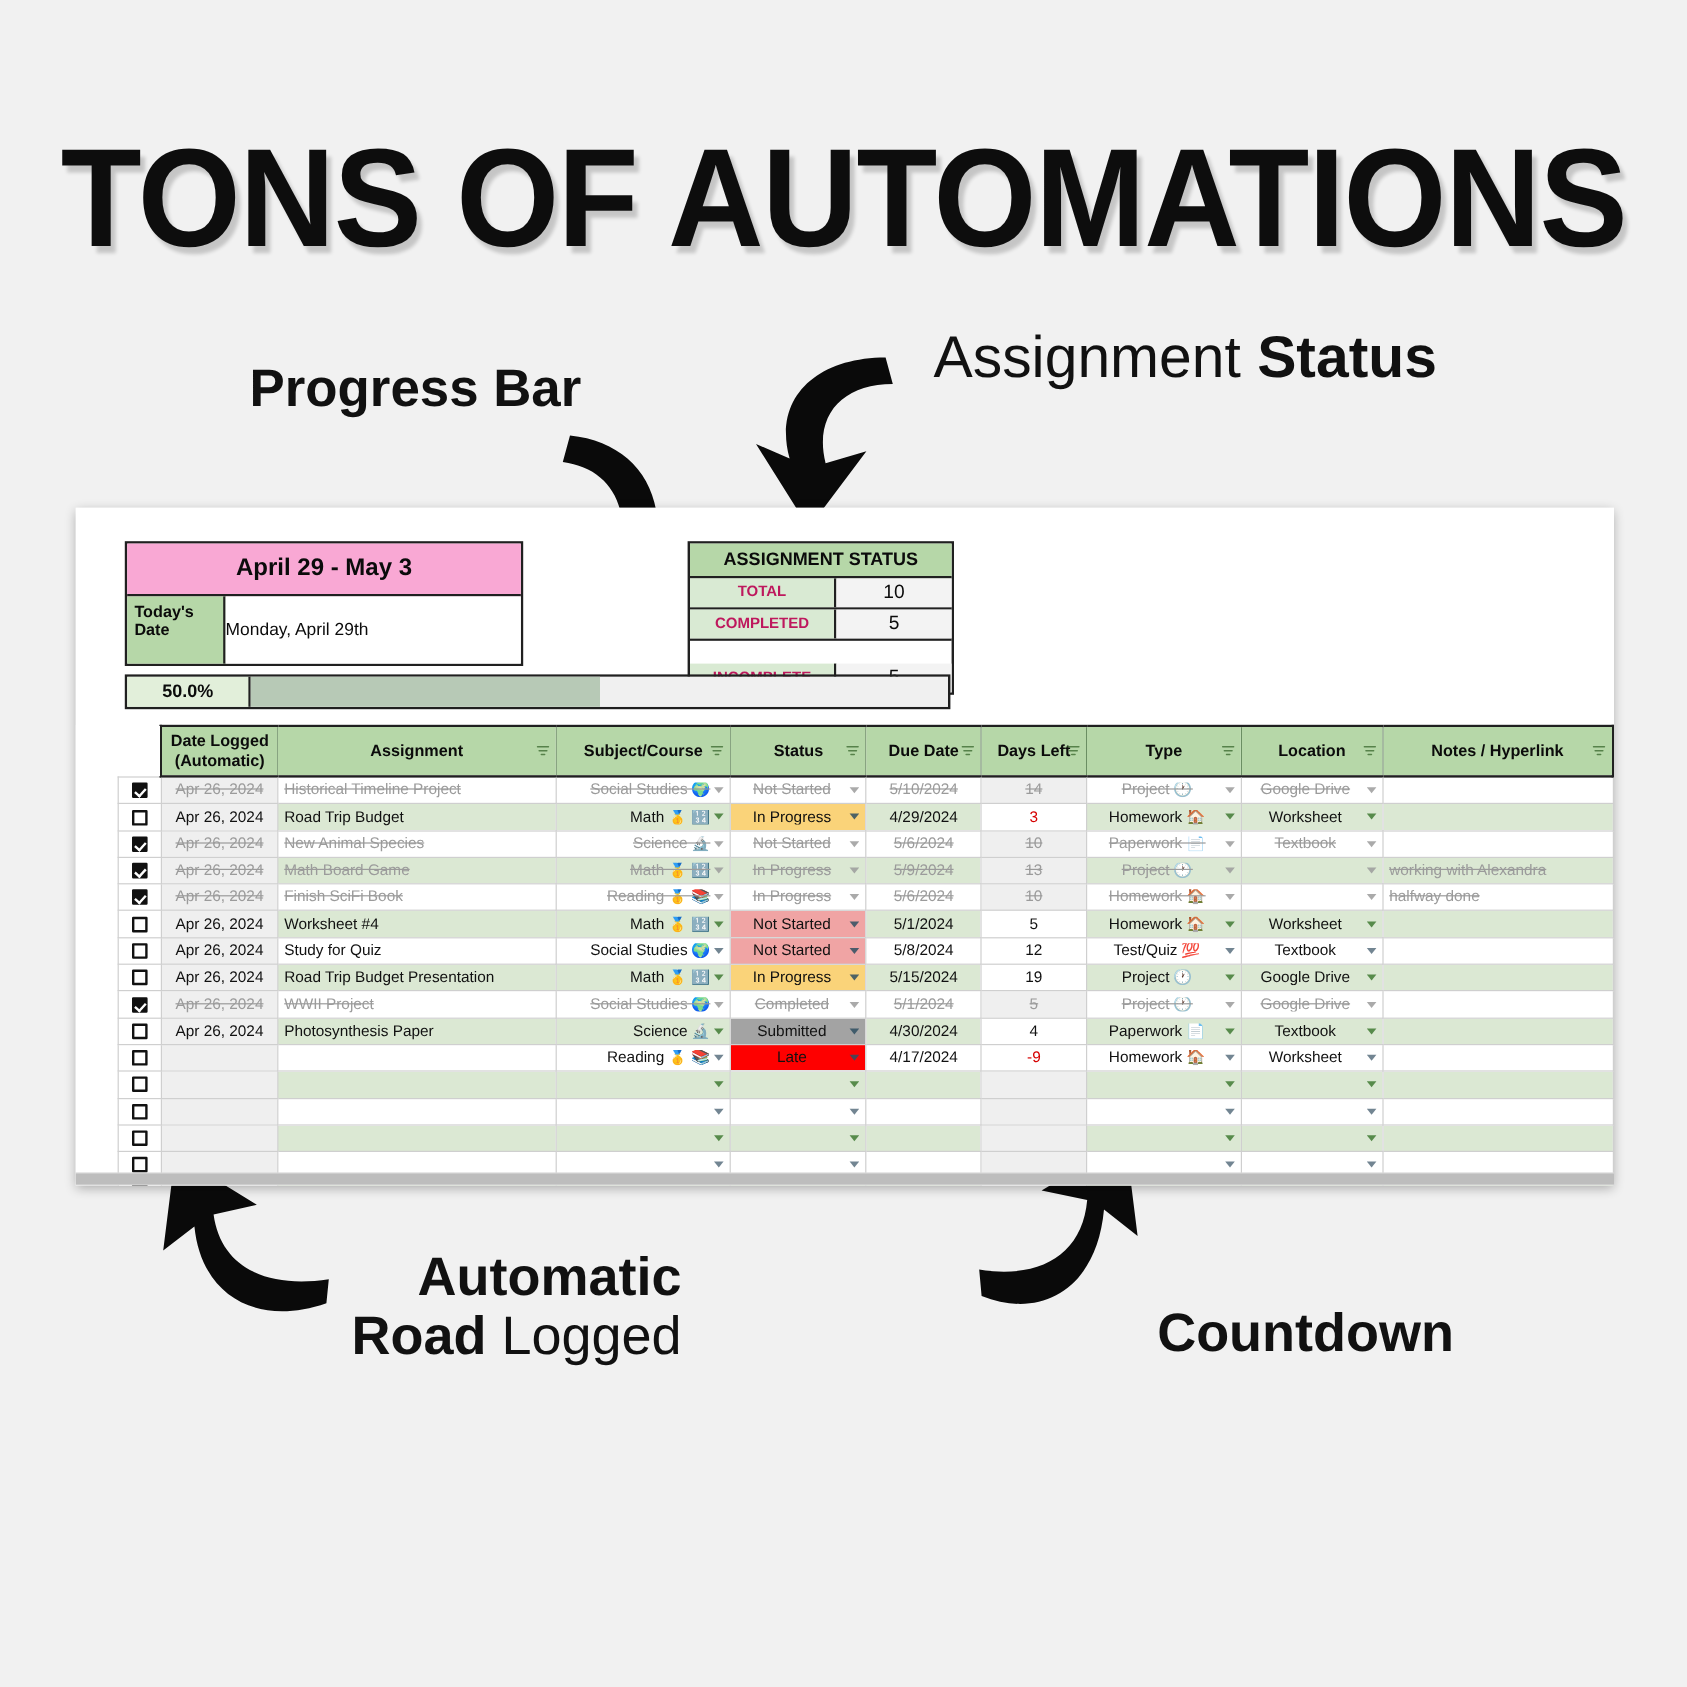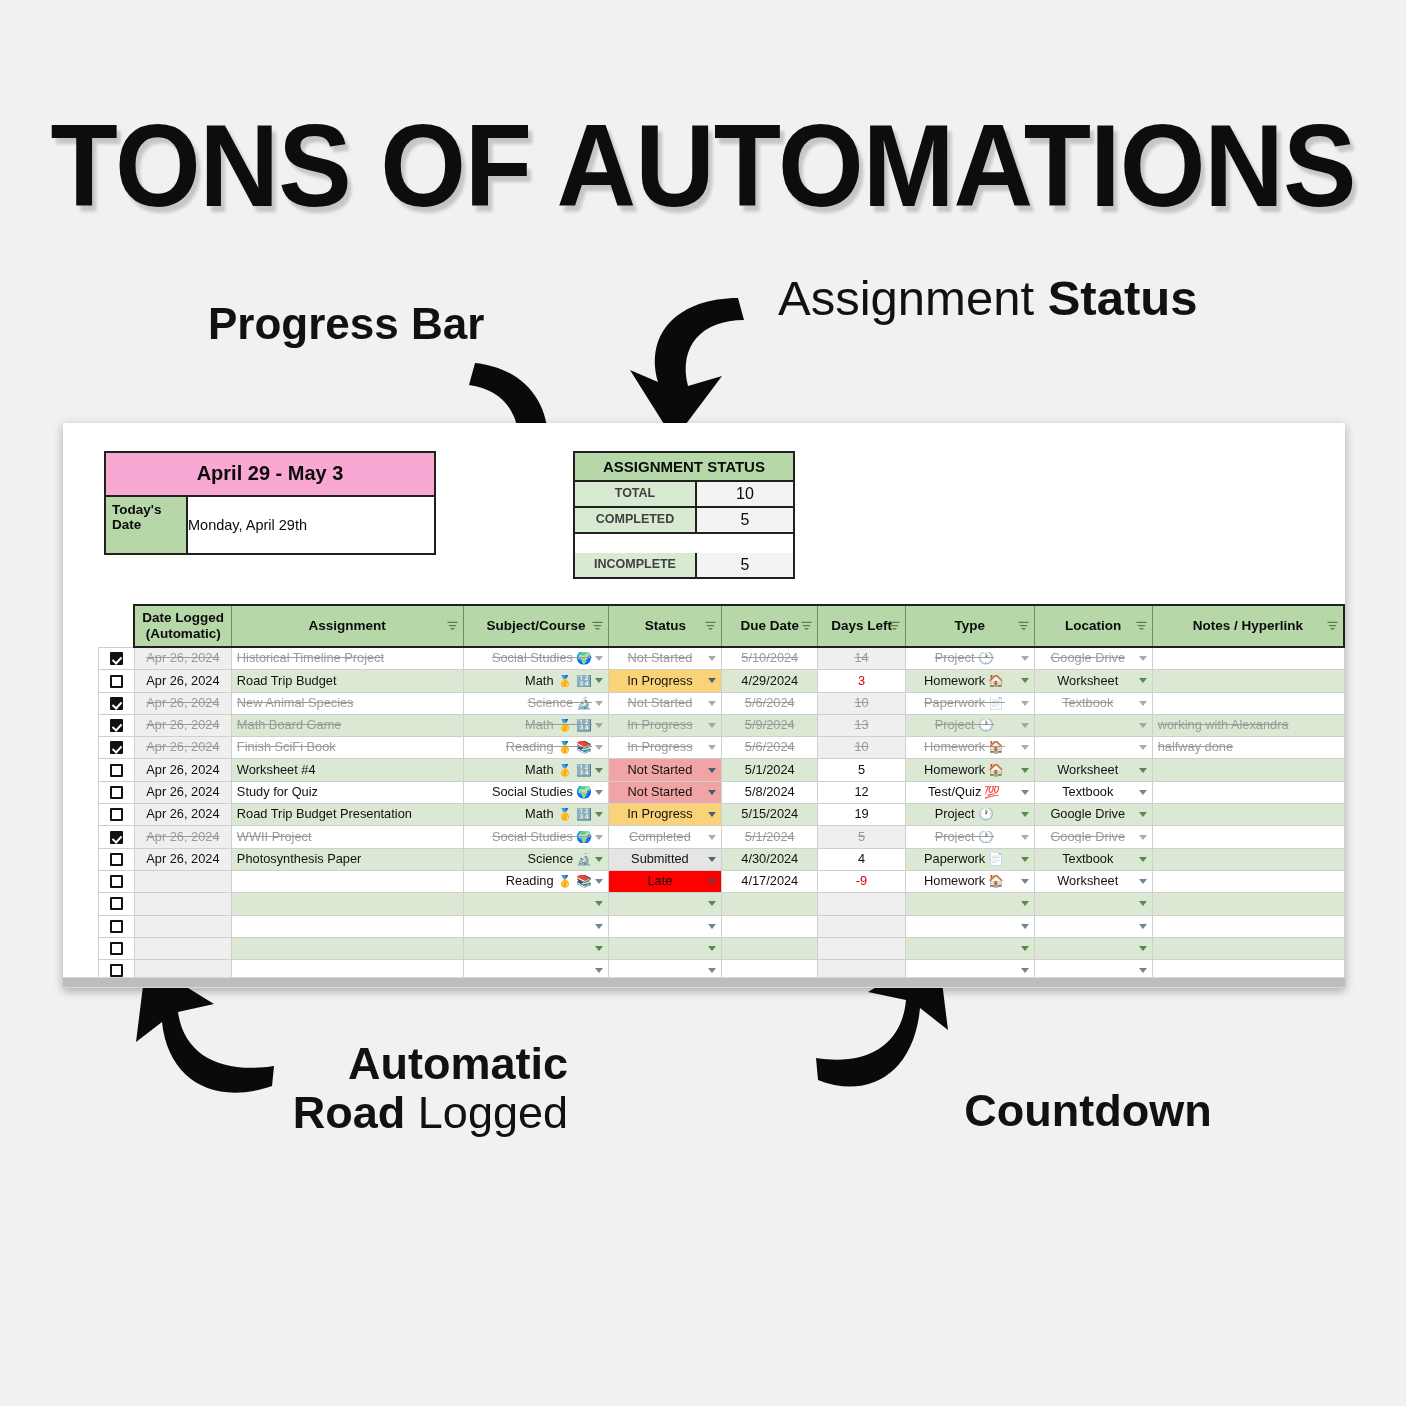--- a/index.html
+++ b/index.html
@@ -78,21 +78,21 @@
     border:2px solid #202020;
   }
   .sb-title{
     background:#b6d7a8;text-align:center;font-weight:bold;font-size:15px;
     padding:5px 0 5px 0;border-bottom:2px solid #202020;color:#0b0b0b;
   }
   .sb-row{display:flex;border-bottom:2px solid #202020;}
   .sb-row:last-child{border-bottom:none;margin-top:19px;}
   .sb-row .k{
     width:122px;background:#d9ead3;text-align:center;font-weight:bold;font-size:12.5px;
-    padding:4px 0;border-right:2px solid #202020;color:#404040;box-sizing:border-box;
+    padding:4px 0;border-right:2px solid #202020;color:#be185d;box-sizing:border-box;
   }
   .sb-row .v{
     flex:1;background:#f3f3f3;text-align:center;font-size:16px;
     padding:3px 0;color:#0b0b0b;
   }
 
   
   .progwrap{
     position:absolute;left:41px;top:139px;width:688px;height:29px;
     border:2px solid #202020;display:flex;box-sizing:border-box;
@@ -153,21 +153,21 @@
   .c-type{width:129px;}
   .c-loc{width:118px;}
   .c-notes{width:192px;}
 
   
   .bg-white{background:#ffffff;}
   .bg-green{background:#dbe8d3;}
   .bg-gray{background:#efefef;}
   .st-progress{background:#fad379;}
   .st-notstarted{background:#f0a4a4;}
-  .st-submitted{background:#e5e5e5;}
+  .st-submitted{background:#a3a3a3;}
   .st-late{background:#fe0000;}
 
   .done{color:#9b9b9b;text-decoration:line-through;}
   .num-red{color:#d60000;}
   .ctr{text-align:center;}
   .rt{text-align:right;}
 
   
   td.chkcell{
     background:#ffffff;border:none;border-right:1px solid #d6d6d6;
@@ -249,20 +249,26 @@
     <div class="sb-row">
       <div class="k">COMPLETED</div>
       <div class="v">5</div>
     </div>
     <div class="sb-row">
       <div class="k">INCOMPLETE</div>
       <div class="v">5</div>
     </div>
   </div>
 
+  <div class="progwrap">
+    <div class="prog-pct">50.0%</div>
+    <div class="prog-track">
+      <div class="prog-fill" id="prog-fill" style="width: 50%;"></div>
+    </div>
+  </div>
 
   <div class="left-rail"></div>
 
   <table class="grid">
     <colgroup>
       <col class="c-chk">
           <col class="c-date">
           <col class="c-assign">
           <col class="c-subj">
       <col class="c-status">

